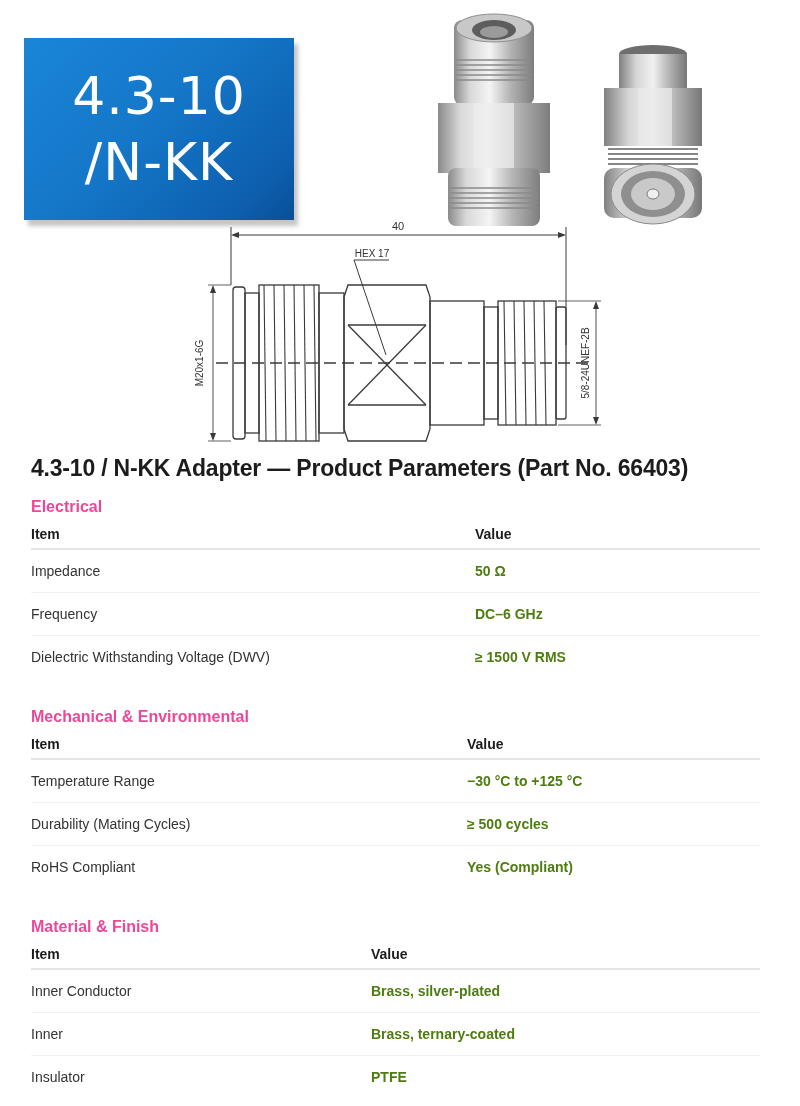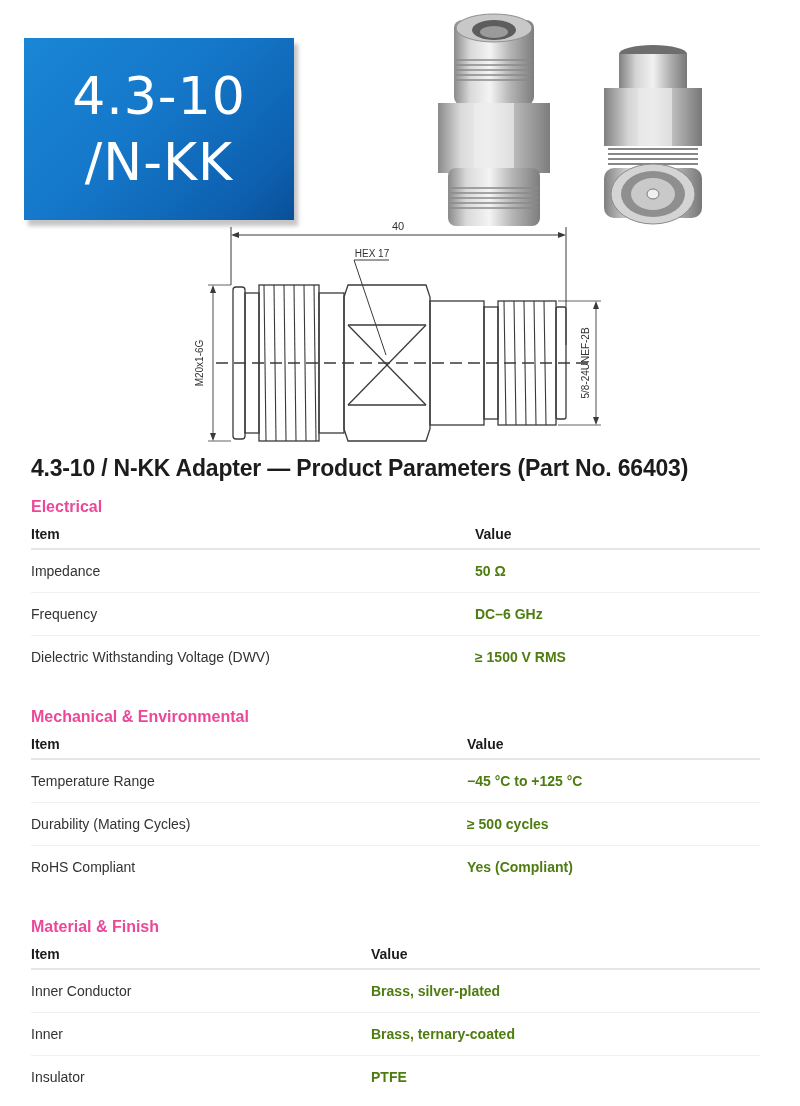--- a/index.html
+++ b/index.html
@@ -223,21 +223,21 @@
         <col style="width:436px">
         <col>
       </colgroup>
     <tbody>
         <tr>
       <th>Item</th>
       <th>Value</th>
     </tr>
     <tr>
       <td class="item">Temperature Range</td>
-      <td class="value">−45 °C to +125 °C</td>
+      <td class="value">−30 °C to +125 °C</td>
     </tr>
     <tr>
       <td class="item">Durability (Mating Cycles)</td>
       <td class="value">≥ 500 cycles</td>
     </tr>
     <tr>
       <td class="item">RoHS Compliant</td>
       <td class="value">Yes (Compliant)</td>
     </tr>
   </tbody>

